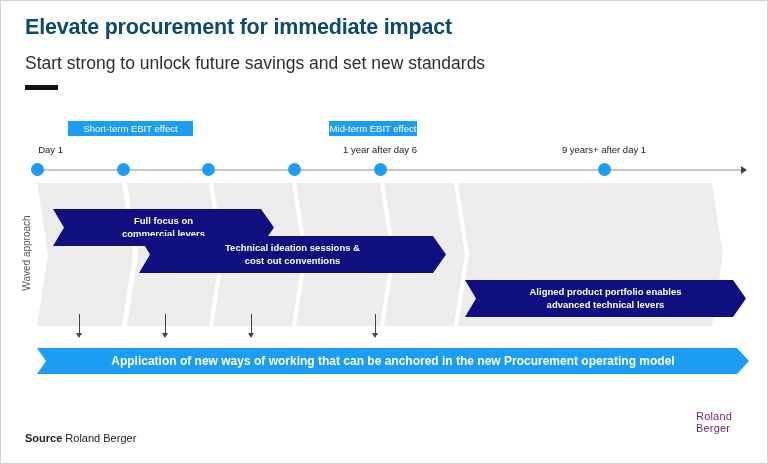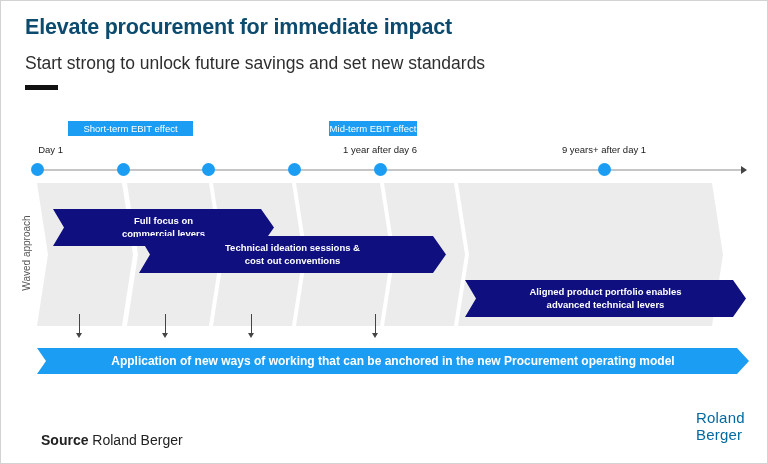--- a/index.html
+++ b/index.html
@@ -73,25 +73,25 @@
     border-left:3.5px solid transparent;border-right:3.5px solid transparent;border-top:5px solid #444;
   }
 
   .foundation{
     position:absolute;left:36px;top:347px;width:712px;height:26px;background:var(--blue);
     color:#fff;display:flex;align-items:center;justify-content:center;text-align:center;
     font-size:12px;font-weight:bold;
     clip-path:polygon(0 0, calc(100% - 12px) 0, 100% 50%, calc(100% - 12px) 100%, 0 100%, 9px 50%);
   }
 
-  .source{position:absolute;left:24px;top:431px;font-size:14px;color:#222;margin-left:16px;}
+  .source{position:absolute;left:24px;top:431px;font-size:11px;color:#222;}
   .source b{font-weight:bold;}
   .logo{
-    position:absolute;left:695px;top:409px;font-size:15px;line-height:1.1;
-    color:#0369a1;font-weight:500;letter-spacing:0.2px;
+    position:absolute;left:695px;top:409px;font-size:11px;line-height:1.1;
+    color:#701a75;font-weight:500;letter-spacing:0.2px;
   }
 </style>
 </head>
 <body>
 
 <div class="slide">
 
   <div class="title">Elevate procurement for immediate impact</div>
   <div class="subtitle">Start strong to unlock future savings and set new standards</div>
   <div class="title-bar"></div>

